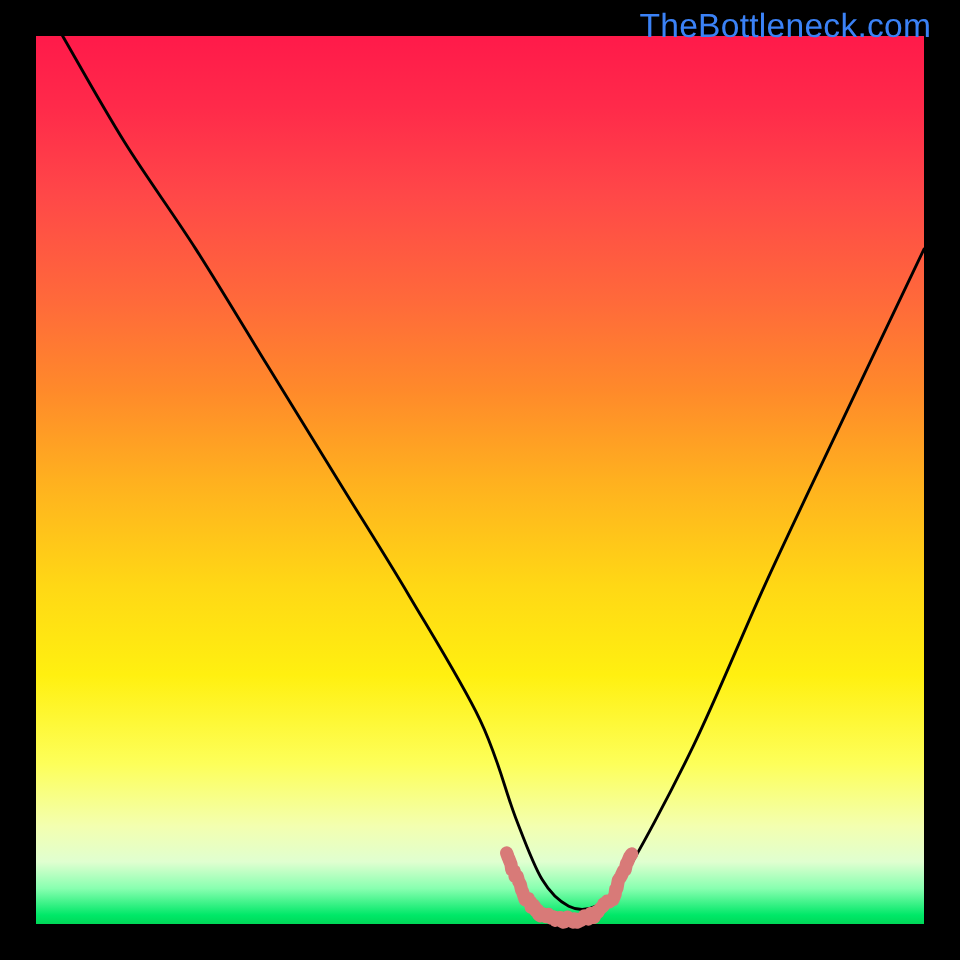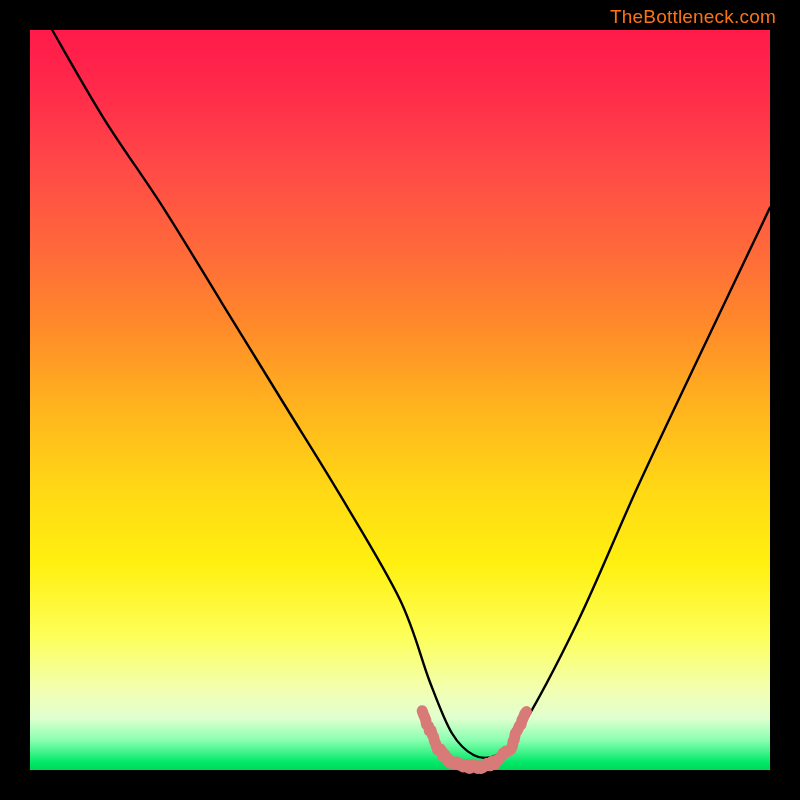--- a/index.html
+++ b/index.html
@@ -30,22 +30,22 @@
       #f3ffb0 89%,
       #e0ffd0 93%,
       #88ffb0 96%,
       #00e868 99%,
       #00d858 100%);
   }
   .watermark {
     position: absolute;
     top: 6px;
     right: 24px;
-    color: #f97316;
-    font-size: 19px;
+    color: #3b82f6;
+    font-size: 28px;
     font-weight: 500;
     letter-spacing: 0.2px;
     pointer-events: none;
   }
   svg.curves {
     position: absolute;
     left: 0;
     top: 0;
     width: 800px;
     height: 800px;

